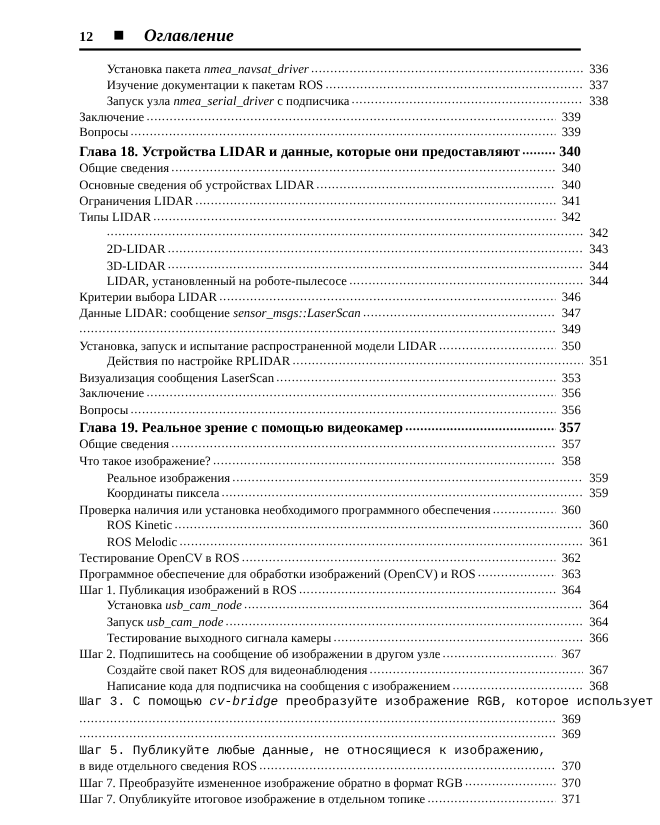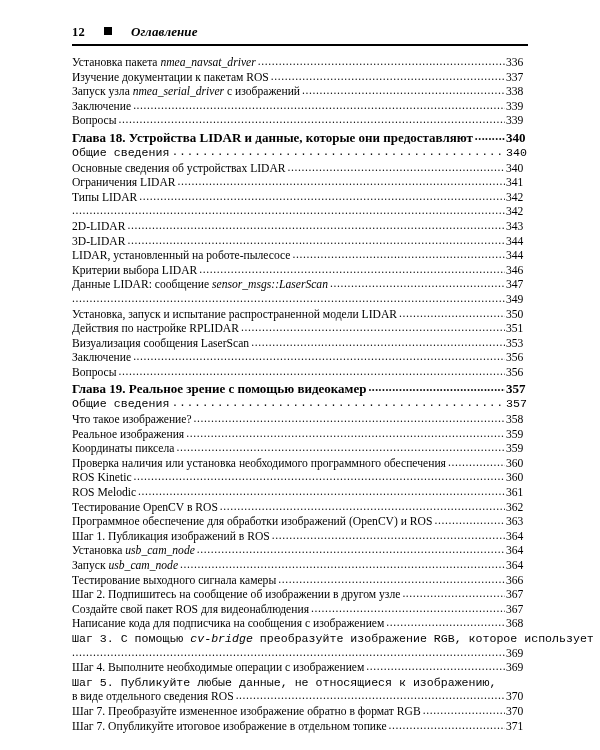--- a/index.html
+++ b/index.html
@@ -44,21 +44,21 @@
     display: inline-block;
     width: 8px;
     height: 8px;
     background: #000;
     position: relative;
     top: -1px;
   }
   .header-title {
     font-weight: bold;
     font-style: italic;
-    font-size: 13px;
+    font-size: 16px;
     letter-spacing: 0.1px;
   }
   .header-rule {
     position: absolute;
     left: 72px;
     top: 44px;
     width: 456px;
     height: 1.6px;
     background: #000;
   }
@@ -92,48 +92,48 @@
     white-space: nowrap;
     font-size: 11.6px;
     letter-spacing: 0.6px;
     color: #111;
     position: relative;
     top: -1px;
   }
   .entry .pageno {
     flex: 0 0 auto;
     padding-left: 1px;
-    text-align: left;
+    text-align: right;
     min-width: 22px;
   }
 
   
   .lvl0 { margin-left: 0px; }
-  .lvl1 { }
+  .lvl1 { margin-left: 25px; }
 
   
   .chapter {
     font-weight: bold;
     font-size: 13px;
     line-height: 17px;
   }
   .chapter .label,
   .chapter .pageno { font-weight: bold; }
   .chapter .leader { letter-spacing: 0.5px; font-weight: bold; }
 
   
   .entry-wrap { font-size: 11.6px; line-height: 14.6px; }
   .entry-wrap .firstline {
     white-space: nowrap;
     display: block;
     font-family: Liberation Mono, monospace;
   }
 
   .gap-before { margin-top: 0; }
-  .gap-after { margin-bottom: 1px; font-family: Liberation Mono, monospace; }
+  .gap-after { margin-bottom: 1px; }
 
   em { font-style: italic; }
 </style>
 </head>
 <body>
 
 <div class="page">
 
   <div class="page-header">
     <span class="folio">12</span>
@@ -147,21 +147,21 @@
         <span class="label">Установка пакета <em>nmea_navsat_driver</em></span>
         <span class="leader">................................................................................................................................................................</span>
         <span class="pageno">336</span>
       </div>
       <div class="entry lvl1">
         <span class="label">Изучение документации к пакетам ROS</span>
         <span class="leader">................................................................................................................................................................</span>
         <span class="pageno">337</span>
       </div>
       <div class="entry lvl1">
-        <span class="label">Запуск узла <em>nmea_serial_driver</em><span> с изображений</span></span>
+        <span class="label">Запуск узла <em>nmea_serial_driver</em><span> с подписчика</span></span>
         <span class="leader">................................................................................................................................................................</span>
         <span class="pageno">338</span>
       </div>
       <div class="entry lvl0">
         <span class="label">Заключение</span>
         <span class="leader">................................................................................................................................................................</span>
         <span class="pageno">339</span>
       </div>
       <div class="entry lvl0">
         <span class="label">Вопросы</span>
@@ -337,21 +337,20 @@
         <span class="pageno">368</span>
       </div>
       <div class="entry-wrap lvl0">
         <span class="firstline">Шаг 3. С помощью <em>cv-bridge</em><span> преобразуйте изображение RGB, которое использует ROS,</span></span>
         <div class="entry">
           <span class="leader">................................................................................................................................................................</span>
           <span class="pageno">369</span>
         </div>
       </div>
       <div class="entry lvl0">
-        <span class="label">Шаг 4. Выполните необходимые операции с изображением</span>
         <span class="leader">................................................................................................................................................................</span>
         <span class="pageno">369</span>
       </div>
       <div class="entry-wrap lvl0">
         <span class="firstline">Шаг 5. Публикуйте любые данные, не относящиеся к изображению,</span>
         <div class="entry">
           <span class="label">в виде отдельного сведения ROS</span>
           <span class="leader">................................................................................................................................................................</span>
           <span class="pageno">370</span>
         </div>

